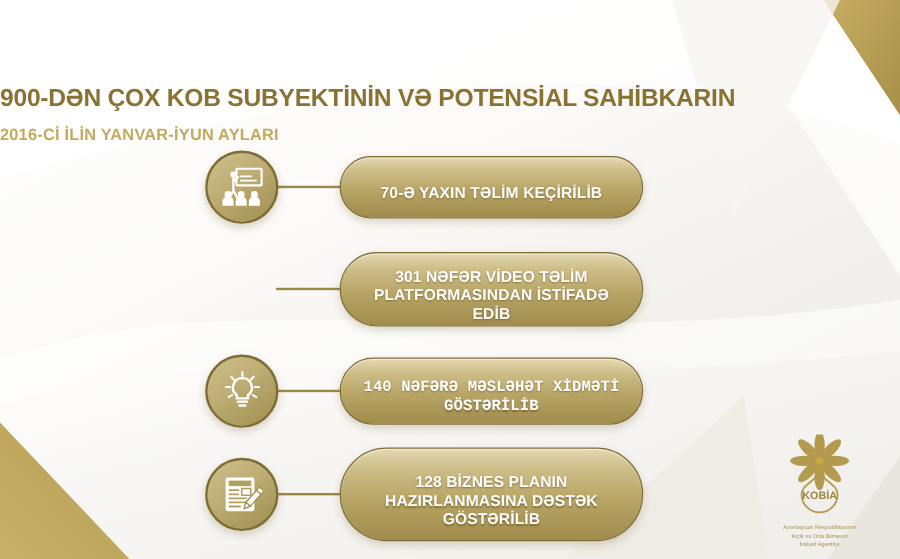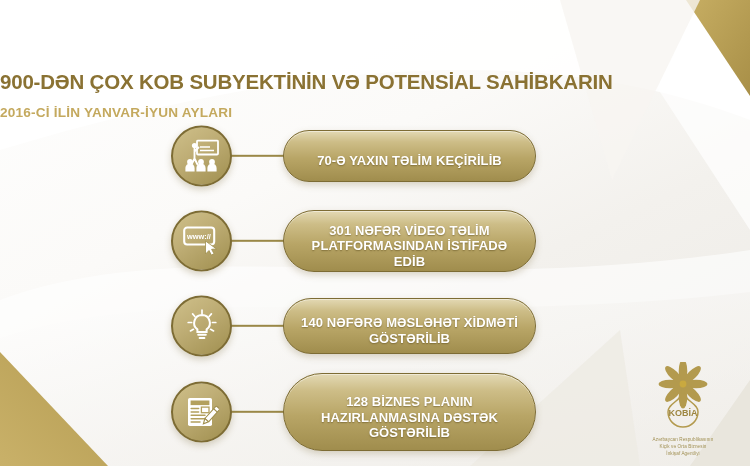--- a/index.html
+++ b/index.html
@@ -104,21 +104,21 @@
     box-shadow:0 3px 7px rgba(120,100,50,0.26), inset 0 1px 0 rgba(255,255,255,0.45);
     display:flex;
     align-items:center;
     justify-content:center;
     text-align:center;
     z-index:2;
     padding:9px 16px;
   }
   .pill-1 { height:52px; }
   .pill-2 { height:62px; }
-  .pill-3 { height:56px; }
+  .pill-3 { height:56px;font-family:Liberation Mono, monospace; }
   .pill-4 { height:78px; }
 
   .pill-text {
     color:#ffffff;
     font-size:13px;
     font-weight:bold;
     line-height:1.2;
     letter-spacing:0.1px;
     text-shadow:0 1px 1.5px rgba(90,72,28,0.55);
     margin-top:11px;
@@ -204,27 +204,20 @@
           <path d="M23.4,32 L23.4,28.5 a4.6,4.6 0 0 1 9.2,0 L32.6,32 Z" fill="#ffffff"></path>
         </svg>
       </div>
       <div class="pill pill-1">
         <span class="pill-text">70-Ə YAXIN TƏLİM KEÇİRİLİB</span>
       </div>
     </div>
 
     <div class="row">
       <div class="connector"></div>
-      <div class="icon-circle">
-        <svg width="38" height="30" viewBox="0 0 38 30" xmlns="http://www.w3.org/2000/svg">
-          <rect x="1.2" y="2" width="30" height="17" rx="3" fill="none" stroke="#ffffff" stroke-width="2.1"></rect>
-          <text x="16" y="13.6" font-family="Liberation Sans, sans-serif" font-size="7.4" font-weight="bold" fill="#ffffff" text-anchor="middle">www://</text>
-          <path d="M22.5,15.5 L22.5,28.5 L26,25 L28.4,29.6 L31,28.2 L28.6,23.8 L33.4,23.4 Z" fill="#ffffff" stroke="#a08f4f" stroke-width="0.8"></path>
-        </svg>
-      </div>
       <div class="pill pill-2">
         <span class="pill-text">301 NƏFƏR VİDEO TƏLİM PLATFORMASINDAN İSTİFADƏ EDİB</span>
       </div>
     </div>
 
     <div class="row">
       <div class="connector"></div>
       <div class="icon-circle">
         <svg width="34" height="34" viewBox="0 0 34 34" xmlns="http://www.w3.org/2000/svg">
           <g stroke="#ffffff" stroke-width="1.7" stroke-linecap="round">

